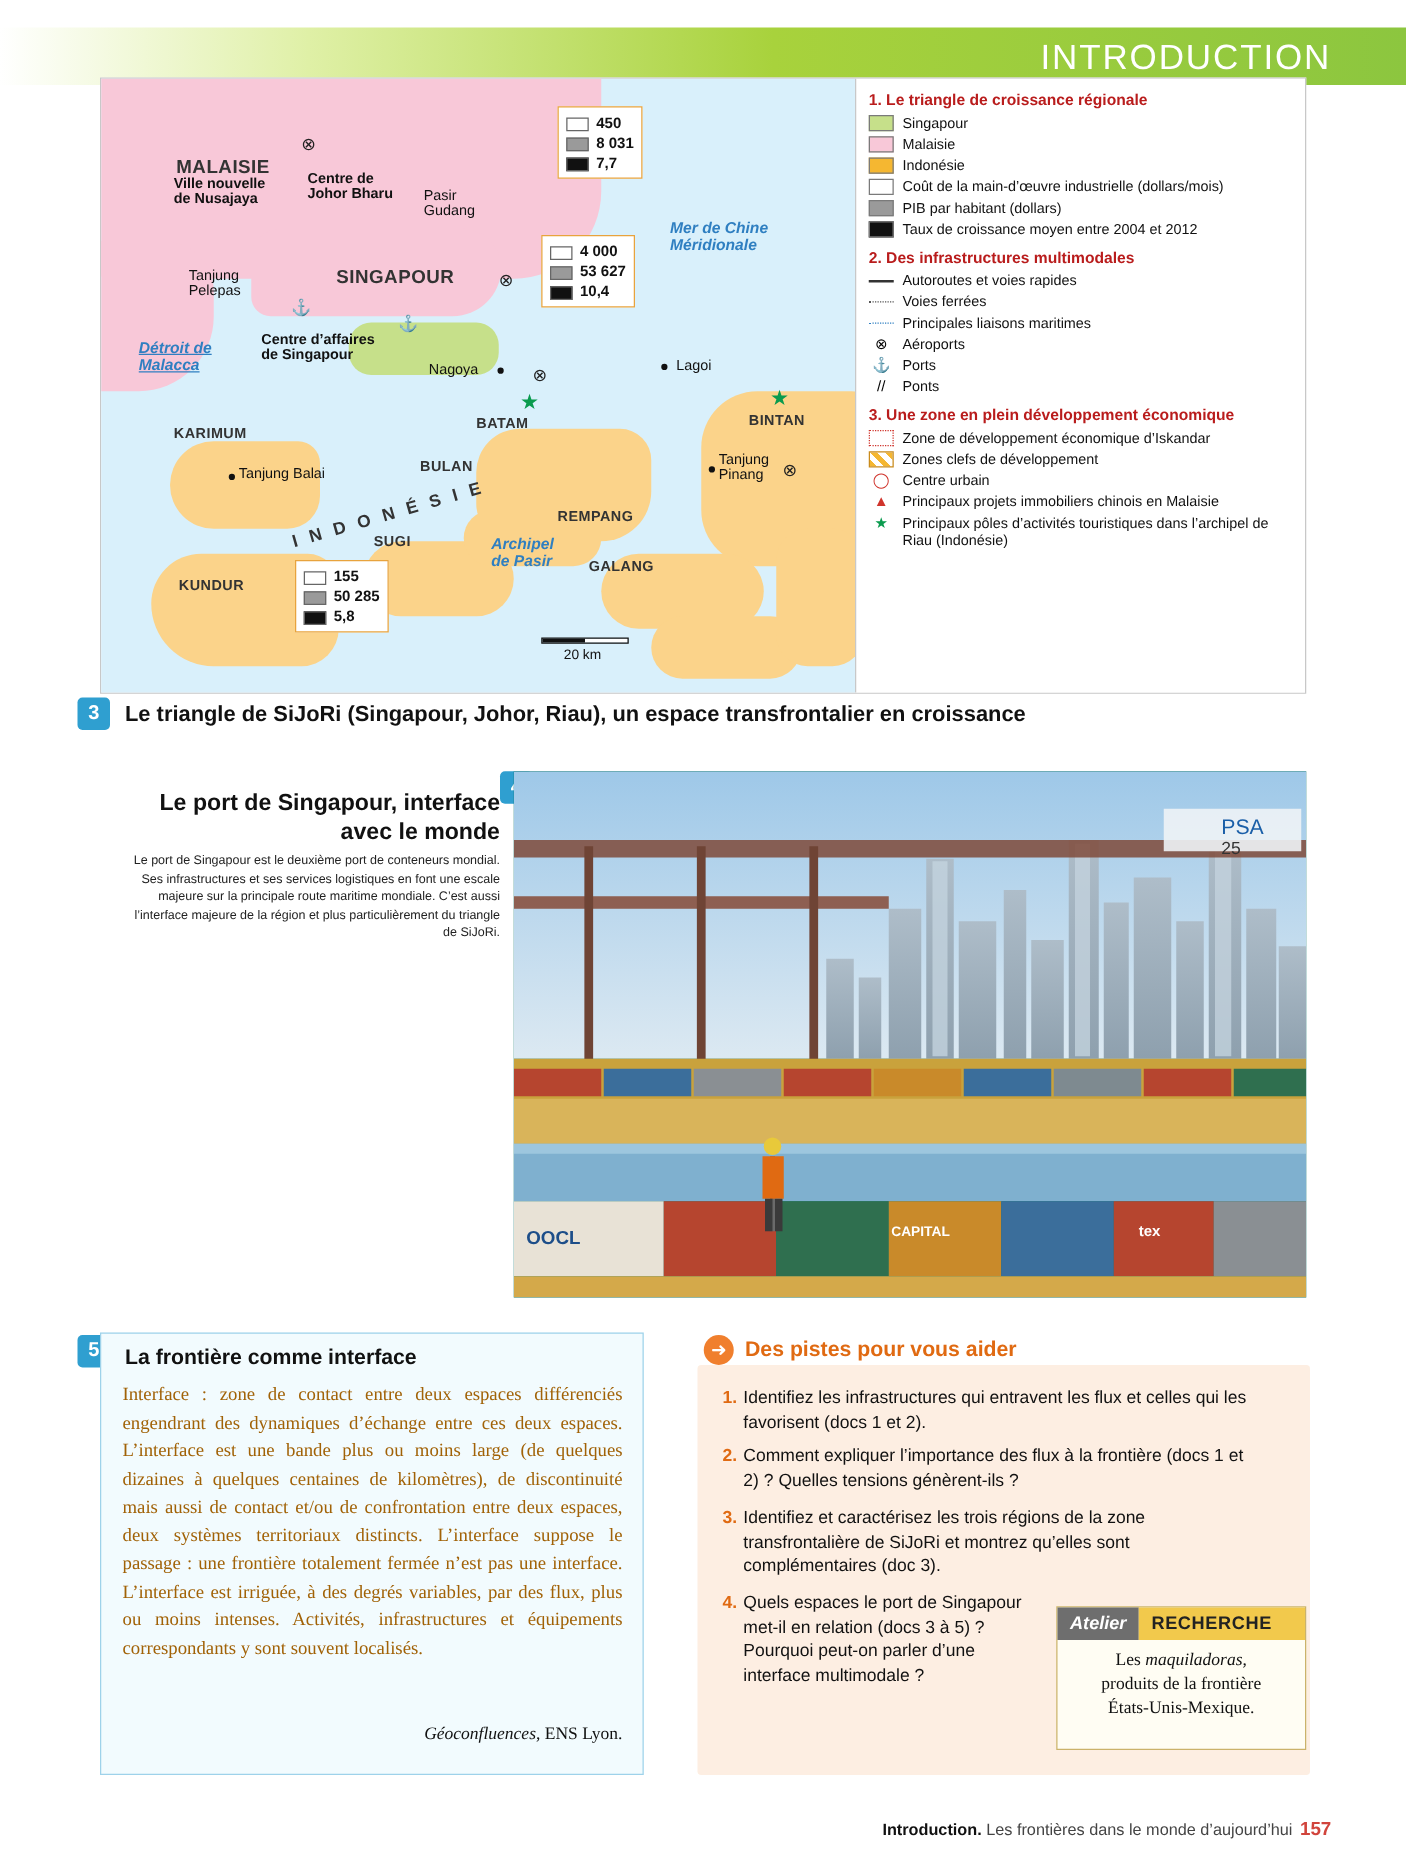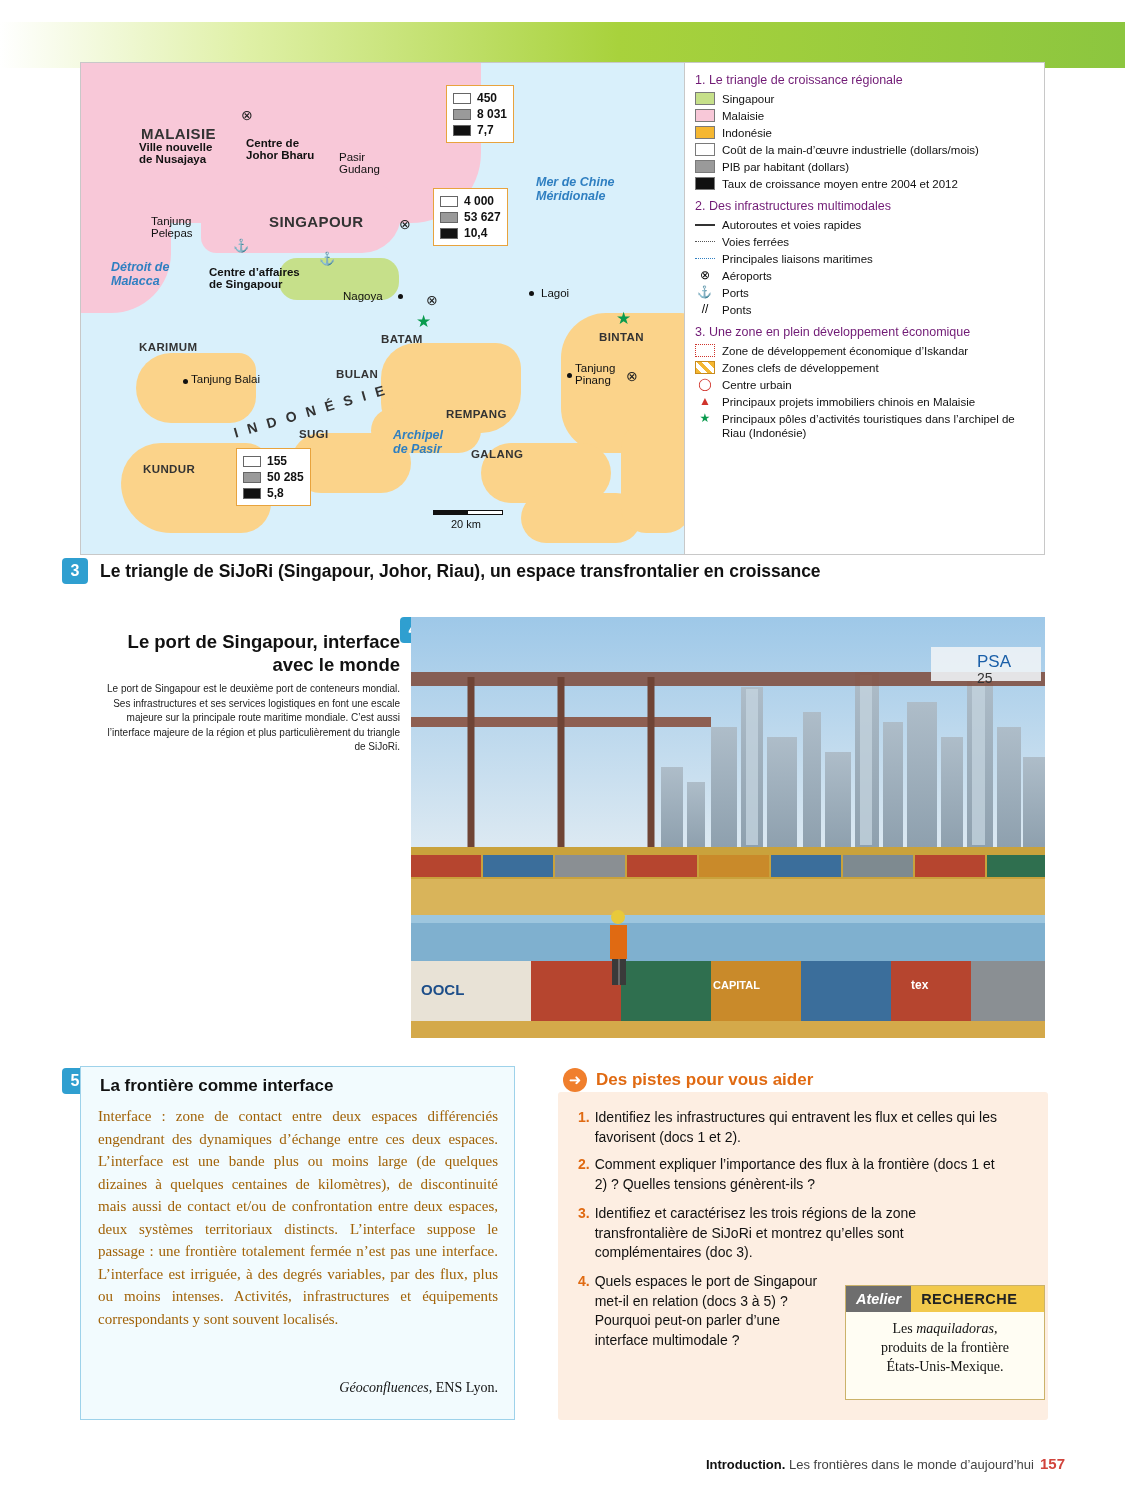--- a/index.html
+++ b/index.html
@@ -33,21 +33,21 @@
   .map-left {
     position:absolute; left:0; top:0; width:603px; height:491px;
     background:#d9f0fb;
     overflow:hidden;
   }
   .map-right {
     position:absolute; left:603px; top:0; width:360px; height:491px;
     background:#ffffff; border-left:1px solid #c8c8c8;
     padding:10px 8px 0 10px;
   }
-  .leg-title { font-size:12.5px; font-weight:normal; color:#701a75; margin:0 0 5px 0; }
+  .leg-title { font-size:12.5px; font-weight:bold; color:#b91c1c; margin:0 0 5px 0; }
   .leg-title.sec { margin-top:8px; }
   .leg-row { display:flex; align-items:flex-start; margin-bottom:3px; }
   .leg-sw { width:20px; height:13px; margin-right:7px; flex:none; border:1px solid #7a7a7a; }
   .leg-lbl { font-size:11.5px; color:#111; line-height:1.22; }
   .leg-ico { width:20px; margin-right:7px; flex:none; text-align:center; font-size:12px; line-height:13px;}
   .leg-line { width:20px; height:13px; margin-right:7px; flex:none; position:relative;}
   .leg-line::after{ content:""; position:absolute; left:0; right:0; top:6px; border-top:2px solid #333;}
   .leg-line.dotted::after{ border-top:1.5px dotted #555;}
   .leg-line.dash-blue::after{ border-top:1.5px dotted #2f7fc1;}
 
@@ -57,21 +57,21 @@
   .pink { background:#f8c8d8; }
   .yellow { background:#fbd38a; }
   .green { background:#c6e08a; }
   .city { position:absolute; font-size:11.5px; color:#111; font-weight:bold;}
   .city.normal{ font-weight:normal;}
   .isl-name { position:absolute; font-size:11.5px; color:#333; font-weight:bold; letter-spacing:.4px;}
   .dot { position:absolute; width:5px; height:5px; border-radius:50%; background:#111;}
   .box-fig {
     position:absolute; background:#fff; border:1.5px solid #e8a33d; padding:3px 6px;
   }
-  .box-fig div { display:flex; align-items:center; margin:2px 0; }
+  .box-fig div { display:flex; align-items:flex-end; margin:2px 0; }
   .box-fig span.sw { width:18px; height:11px; margin-right:6px; border:1px solid #666; flex:none;}
   .box-fig span.vv { font-size:12px; font-weight:bold; color:#111;}
   .star { position:absolute; color:#0a9b4e; font-size:17px; }
   .airport { position:absolute; font-size:14px; color:#222; }
   .port { position:absolute; font-size:13px; color:#222; }
   .scale { position:absolute; left:370px; top:455px; font-size:11px; color:#111;}
   .scale-bar { position:absolute; left:352px; top:447px; width:70px; height:5px; border:1px solid #111; background:linear-gradient(to right,#111 50%, #fff 50%); }
 
   .doc-num {
     width:26px; height:26px; border-radius:4px; background:#2f9fd0; color:#fff;
@@ -155,20 +155,21 @@
     position:absolute; right:60px; bottom:28px; font-size:13px; color:#444;
   }
   .footer b { color:#111; }
   .footer .pg { color:#d1443c; font-weight:bold; font-size:15px; margin-left:6px;}
 </style>
 </head>
 <body>
 
 <div class="header-bar">
   <div class="header-grad"></div>
+  <div class="header-title">INTRODUCTION</div>
 </div>
 
 <div class="map-wrap">
 
   <div class="map-left">
 
     <div class="land pink" style="left:-20px; top:-10px; width:420px; height:170px; border-radius:0 0 70px 30px;"></div>
     <div class="land pink" style="left:120px; top:120px; width:200px; height:70px; border-radius:30px 40px 50px 20px;"></div>
     <div class="land pink" style="left:-30px; top:130px; width:120px; height:120px; border-radius:0 40px 60px 0;"></div>
 
@@ -180,21 +181,21 @@
     <div class="land yellow" style="left:40px; top:380px; width:150px; height:90px; border-radius:40px 25px 30px 50px;"></div>
     <div class="land yellow" style="left:210px; top:370px; width:120px; height:60px; border-radius:30px;"></div>
     <div class="land yellow" style="left:290px; top:345px; width:110px; height:45px; border-radius:25px;"></div>
     <div class="land yellow" style="left:400px; top:380px; width:130px; height:60px; border-radius:30px;"></div>
     <div class="land yellow" style="left:440px; top:430px; width:120px; height:50px; border-radius:28px;"></div>
     <div class="land yellow" style="left:540px; top:360px; width:70px; height:110px; border-radius:25px;"></div>
 
     <div class="sea-label" style="left:455px; top:112px;">
       <span>Mer de Chine</span><br><span>Méridionale</span>
     </div>
-    <div class="sea-label" style="left:30px; top:197px;">
+    <div class="sea-label" style="left:30px; top:208px;text-decoration:underline;">
       <span>Détroit de</span><br><span>Malacca</span>
     </div>
     <div class="sea-label" style="left:312px; top:365px;">
       <span>Archipel</span><br><span>de Pasir</span>
     </div>
 
     <div class="isl-name" style="left:60px; top:62px; font-size:15px;">MALAISIE</div>
     <div class="isl-name" style="left:188px; top:150px; font-size:15px;">SINGAPOUR</div>
     <div class="isl-name" style="left:150px; top:340px; font-size:14px; transform:rotate(-16deg); letter-spacing:3px;">I N D O N É S I E</div>
 

